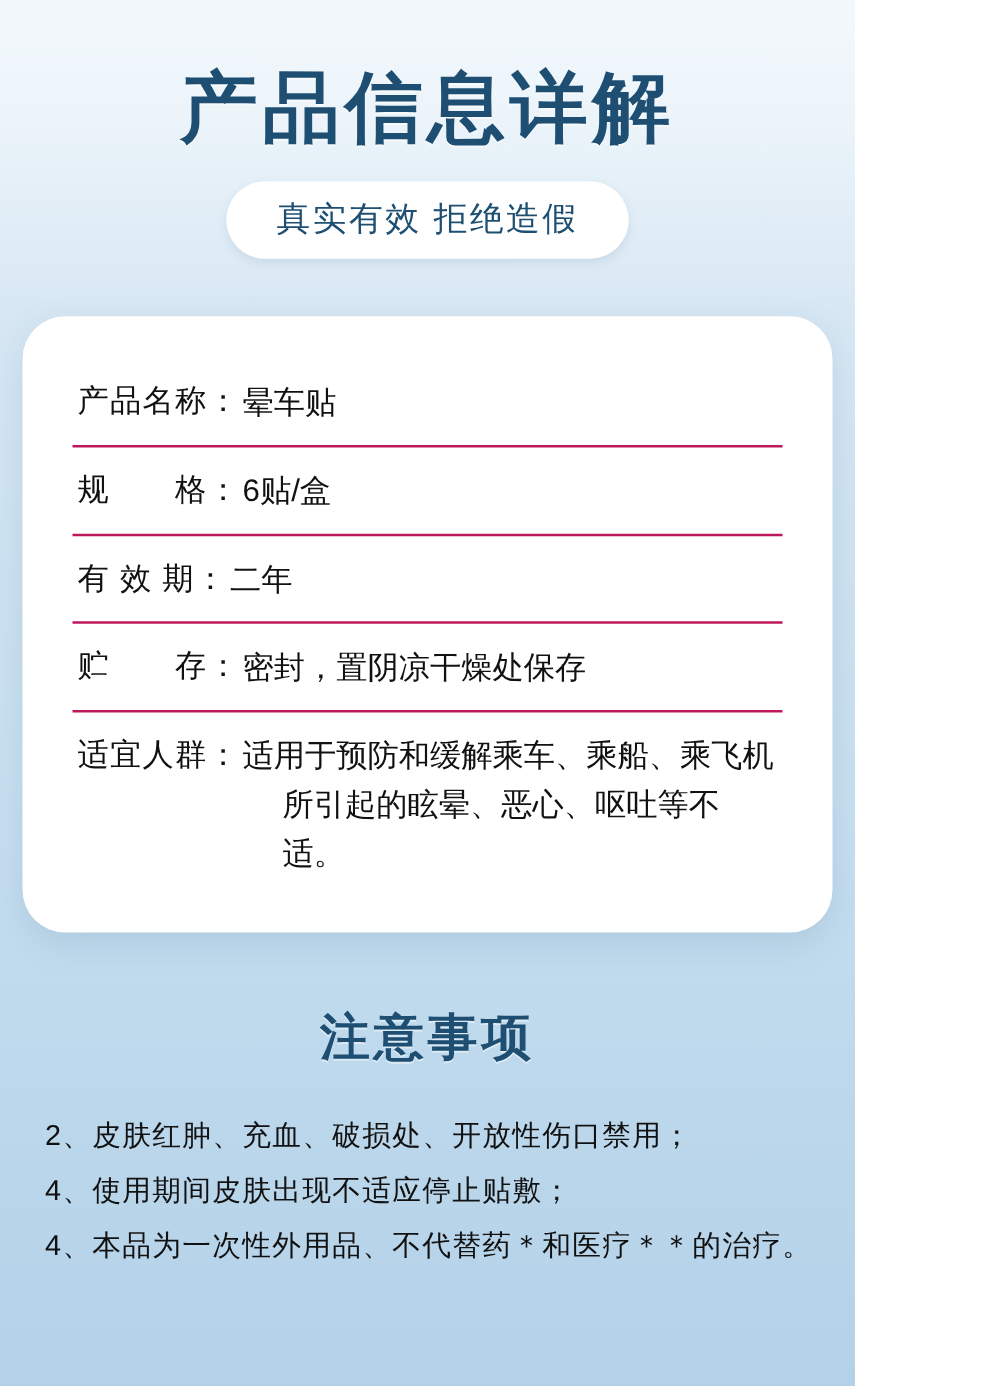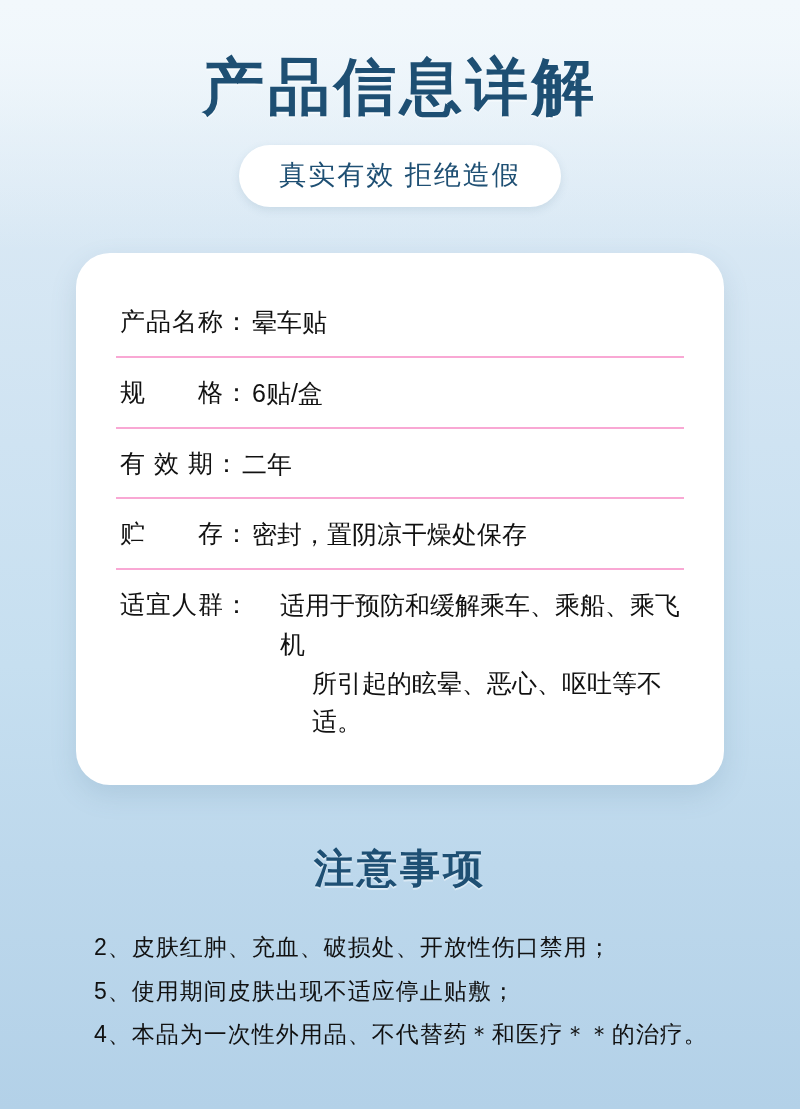--- a/index.html
+++ b/index.html
@@ -8,21 +8,21 @@
   }
   body {
     width: 800px;
     height: 1109px;
     font-family: "Liberation Sans", "DejaVu Sans", sans-serif;
     background: #ffffff;
     overflow: hidden;
   }
   .page {
     position: relative;
-    width: 800px;
+    width: 684px;
     height: 1109px;
     background: linear-gradient(180deg, #eef6fb 0%, #dceaf5 12%, #cfe3f2 40%, #c6dff0 60%, #bdd8ec 78%, #b3d1e8 100%);
     box-sizing: border-box;
     overflow: hidden;
   }
   
   .page::before {
     content: "";
     position: absolute;
     left: 0; top: 0;
@@ -68,26 +68,25 @@
     background: #ffffff;
     border-radius: 34px;
     box-shadow: 0 10px 26px rgba(90,125,155,0.18);
     padding: 34px 40px 30px;
     box-sizing: border-box;
   }
   .spec-row {
     display: flex;
     align-items: flex-start;
     padding: 16px 4px 14px 4px;
-    border-bottom: 2px solid #f9a8d4;
+    border-bottom: 2px solid #be185d;
     min-height: 38px;
   }
   .spec-row:last-child {
     border-bottom: none;
-    gap: 28px;
   }
   .spec-label {
     font-size: 25px;
     color: #111111;
     white-space: nowrap;
     letter-spacing: 1px;
     flex: 0 0 auto;
     line-height: 1.5;
   }
   .spec-label.spaced {
@@ -167,18 +166,18 @@
           <span class="line2">所引起的眩晕、恶心、呕吐等不适。</span>
         </div>
       </div>
 
     </div>
 
     <h2 class="section-title">注意事项</h2>
 
     <div class="notes">
       <div class="note-item">2、皮肤红肿、充血、破损处、开放性伤口禁用；</div>
-      <div class="note-item">5、使用期间皮肤出现不适应停止贴敷；</div>
+      <div class="note-item">4、使用期间皮肤出现不适应停止贴敷；</div>
       <div class="note-item">4、本品为一次性外用品、不代替药＊和医疗＊＊的治疗。</div>
     </div>
 
   </div>
 </div>
 
 </body></html>

